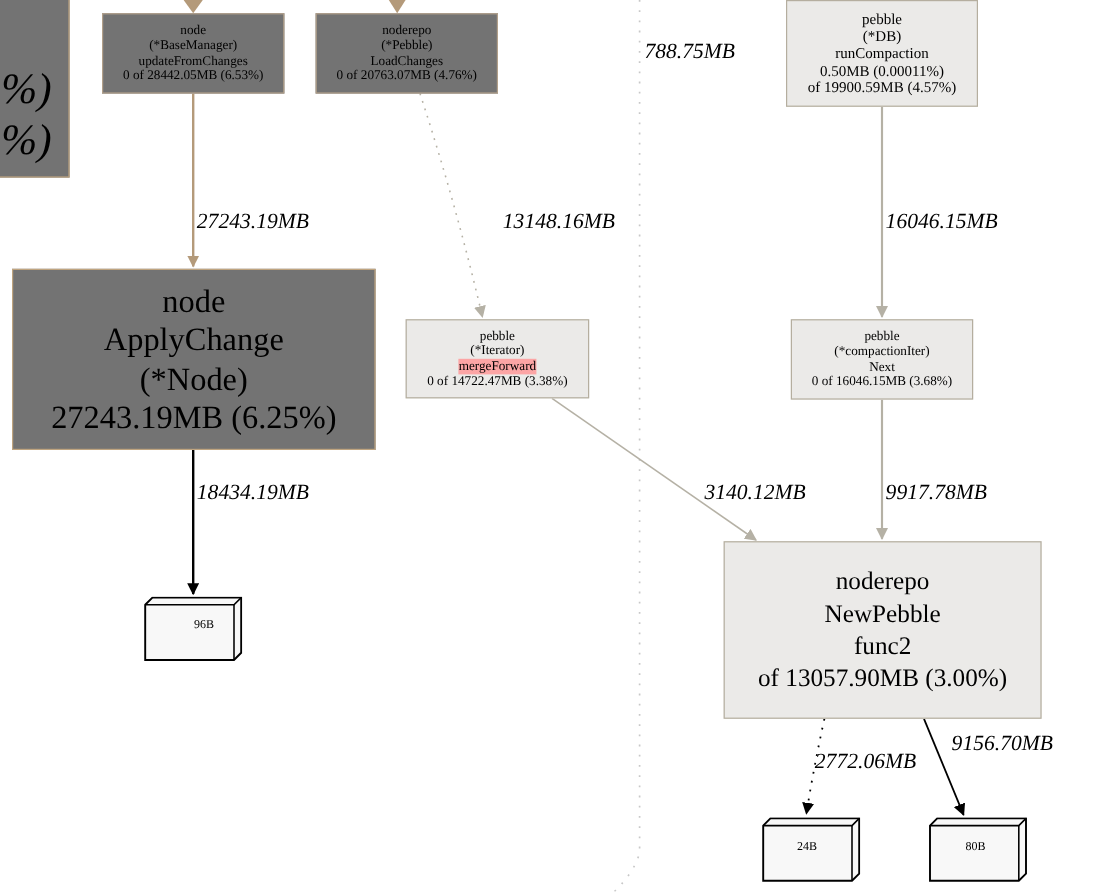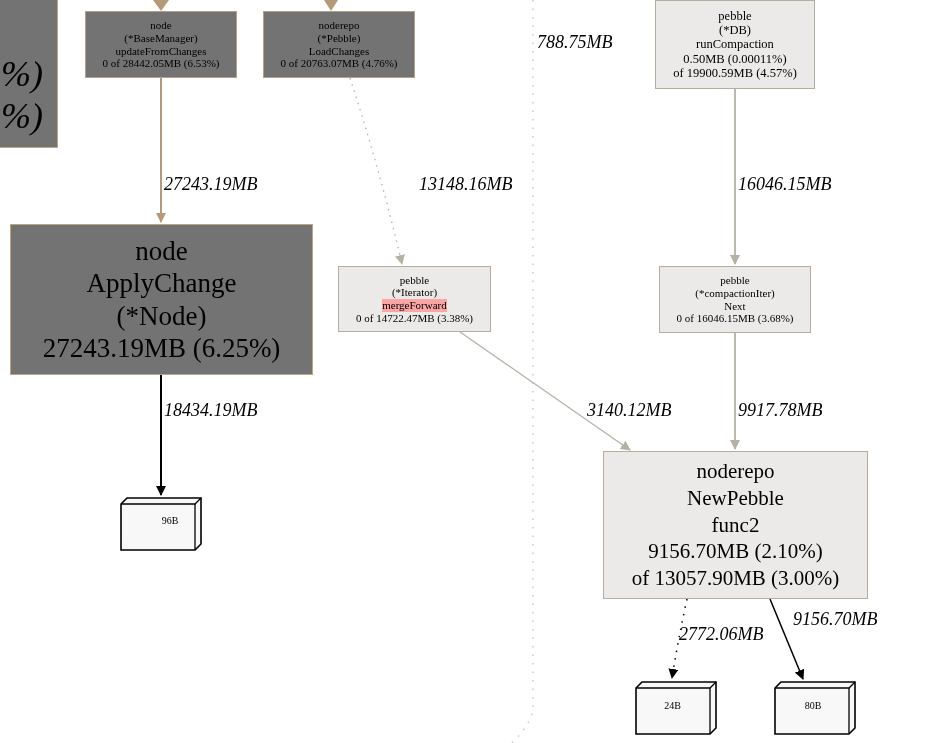--- a/index.html
+++ b/index.html
@@ -102,21 +102,20 @@
   <span>pebble</span>
   <span>(*compactionIter)</span>
   <span>Next</span>
   <span>0 of 16046.15MB (3.68%)</span>
 </div>
 
 <div class="node-box grey" style="left:603px; top:451px; width:265px; height:148px; font-size:21px; line-height:1.28;">
   <span>noderepo</span>
   <span>NewPebble</span>
   <span>func2</span>
-  <span>9156.70MB (2.10%)</span>
   <span>of 13057.90MB (3.00%)</span>
 </div>
 
 <div class="leaf" style="left:120px; top:497px; width:82px; height:55px;">
   <svg width="82" height="55" style="position:absolute;left:0;top:0;">
     <polygon points="1,7 7,1 81,1 81,47 75,53 1,53" fill="#f8f8f8" stroke="#000" stroke-width="1.6"></polygon>
     <polyline points="1,7 75,7 81,1" fill="none" stroke="#000" stroke-width="1.3"></polyline>
     <line x1="75" y1="7" x2="75" y2="53" stroke="#000" stroke-width="1.3"></line>
   </svg>
   <span style="position:absolute;left:0;top:18px;width:52px;text-align:center;margin-left:24px;">96B</span>

